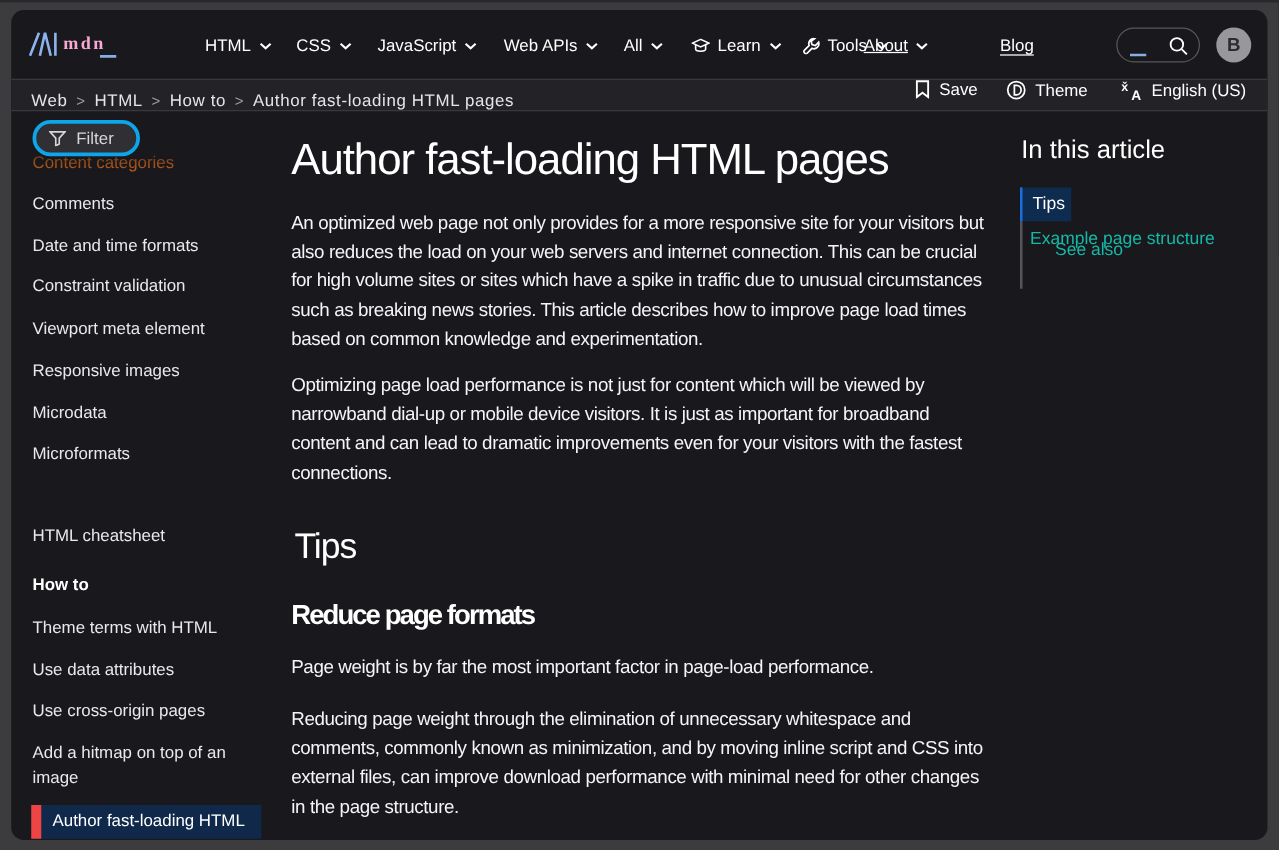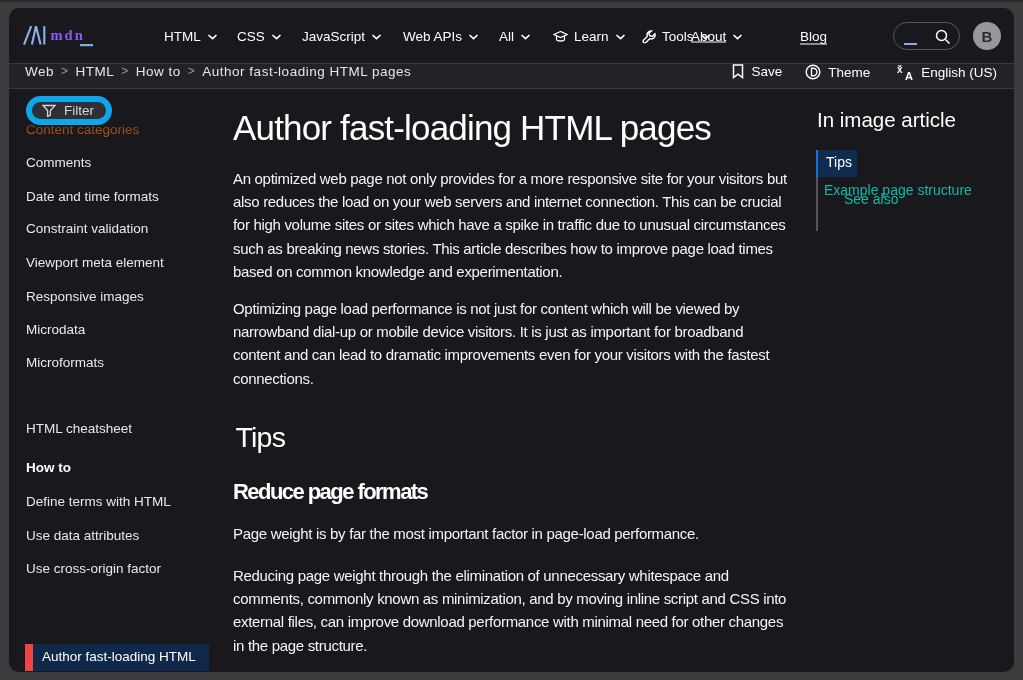--- a/index.html
+++ b/index.html
@@ -5,37 +5,37 @@
   * { margin:0; padding:0; box-sizing:border-box; }
   html,body { width:1023px; height:680px; overflow:hidden; }
   body { background:#3c3c3e; font-family:"Liberation Sans", sans-serif; position:relative; }
   body::before { content:""; position:absolute; left:0; top:0; right:0; height:2px; background:#29292b; }
   .win { position:absolute; left:9px; top:8px; width:1005px; height:664px; background:#19191d; border-radius:10px; overflow:hidden; }
 
   
   .topnav { position:absolute; left:0; top:0; width:100%; height:56px; }
   .logo { position:absolute; left:14px; top:16px; width:90px; height:30px; }
   .logo svg { position:absolute; left:0; top:0; }
-  .logo .mdn { position:absolute; left:27.5px; top:3.5px; font-family:"Liberation Serif", serif; font-weight:bold; font-size:14.5px; line-height:14.5px; color:#8b5cf6; letter-spacing:2px; }
+  .logo .mdn { position:absolute; left:27.5px; top:3.5px; font-family:"Liberation Serif", serif; font-weight:bold; font-size:14.5px; line-height:14.5px; color:#f9a8d4; letter-spacing:2px; }
   .navitem { position:absolute; top:28px; transform:translateY(-50%); display:flex; align-items:center; gap:6px; color:#fff; font-size:13.5px; font-weight:500; white-space:nowrap; }
   .navitem svg.chev { margin-top:1px; }
   .search { position:absolute; left:884px; top:14px; width:67px; height:28px; border:1px solid #56565c; border-radius:14px; }
   .search .cursor { position:absolute; left:10px; top:20px; width:13px; height:2px; background:#87aee4; }
   .search svg { position:absolute; right:8px; top:6px; }
   .avatar { position:absolute; left:964px; top:14px; width:28px; height:28px; border-radius:50%; background:#97979c; color:#2c2c30; font-weight:bold; font-size:15px; display:flex; align-items:center; justify-content:center; }
 
   
   .bar { position:absolute; left:0; top:55px; width:100%; height:26px; background:#232327; border-top:1px solid #38383e; border-bottom:1px solid #38383e; }
-  .crumbs { position:absolute; left:16px; top:0; height:24px; display:flex; align-items:flex-start; font-size:13.5px; letter-spacing:0.5px; color:#e6e5e9; white-space:nowrap; }
+  .crumbs { position:absolute; left:16px; top:0; height:24px; display:flex; align-items:flex-end; font-size:13.5px; letter-spacing:0.5px; color:#e6e5e9; white-space:nowrap; }
   .crumbs .sep { color:#9b9aa1; margin:0 7px; font-size:12px; }
   .actions { position:absolute; right:17px; top:0; height:24px; display:flex; align-items:flex-start; gap:29px; font-size:13.5px; color:#fff; }
   .actions .act { display:flex; align-items:center; gap:7px; }
 
   
-  .pill { position:absolute; left:17px; top:88px; width:86px; height:29px; background:#2f2f34; border:6px solid #0ea5e9; border-radius:15px; display:flex; align-items:center; padding-left:10px; gap:8px; color:#d6d5d9; font-size:13.5px; }
+  .pill { position:absolute; left:17px; top:88px; width:86px; height:29px; background:#2f2f34; border:3px solid #0ea5e9; border-radius:15px; display:flex; align-items:center; padding-left:10px; gap:8px; color:#d6d5d9; font-size:13.5px; }
   .si { position:absolute; left:17px; font-size:13.5px; line-height:19.5px; color:#e9e8ec; white-space:nowrap; }
   .si.faded { color:#f97316; -webkit-mask-image:linear-gradient(to bottom, rgba(0,0,0,0.25), rgba(0,0,0,0.85)); }
   .si.head { font-weight:bold; color:#fff; }
   .active-item { position:absolute; left:16px; top:635.5px; width:184px; height:27px; background:#10294b; border-left:8px solid #ef4444; }
   .active-item span { position:absolute; left:9px; top:3.5px; font-size:13.5px; line-height:19.5px; color:#fff; }
 
   
   .content { position:absolute; left:224px; top:0; width:566px; }
   .content h1 { position:absolute; left:0; top:100px; font-size:35px; font-weight:400; color:#fff; letter-spacing:-0.82px; white-space:nowrap; }
   .content p { position:absolute; left:0; font-size:15px; line-height:23.33px; color:#f5f4f7; letter-spacing:-0.31px; white-space:nowrap; }
@@ -137,37 +137,38 @@
   </div>
   <div class="si" style="top:144.5px;">Comments</div>
   <div class="si" style="top:178.5px;">Date and time formats</div>
   <div class="si" style="top:211px;">Constraint validation</div>
   <div class="si" style="top:245.2px;">Viewport meta element</div>
   <div class="si" style="top:278.7px;">Responsive images</div>
   <div class="si" style="top:312.2px;">Microdata</div>
   <div class="si" style="top:345.2px;">Microformats</div>
   <div class="si" style="top:411.2px;">HTML cheatsheet</div>
   <div class="si head" style="top:449.5px;">How to</div>
-  <div class="si" style="top:483.9px;">Define terms with HTML</div>
+  <div class="si" style="top:483.9px;">Theme terms with HTML</div>
   <div class="si" style="top:517.5px;">Use data attributes</div>
-  <div class="si" style="top:550.5px;">Use cross-origin factor</div>
+  <div class="si" style="top:550.5px;">Use cross-origin pages</div>
+  <div class="si" style="top:584.2px;">Add a hitmap on top of an<br>image</div>
   <div class="active-item">
       <span>Author fast-loading HTML</span>
     </div>
 
   <div class="content">
     <h1>Author fast-loading HTML pages</h1>
     <p style="top:158.6px;">An optimized web page not only provides for a more responsive site for your visitors but<br>also reduces the load on your web servers and internet connection. This can be crucial<br>for high volume sites or sites which have a spike in traffic due to unusual circumstances<br>such as breaking news stories. This article describes how to improve page load times<br>based on common knowledge and experimentation.</p>
     <p style="top:288.6px;">Optimizing page load performance is not just for content which will be viewed by<br>narrowband dial-up or mobile device visitors. It is just as important for broadband<br>content and can lead to dramatic improvements even for your visitors with the fastest<br>connections.</p>
     <h2>Tips</h2>
     <h3>Reduce page formats</h3>
     <p style="top:513.5px;">Page weight is by far the most important factor in page-load performance.</p>
     <p style="top:555.6px;">Reducing page weight through the elimination of unnecessary whitespace and<br>comments, commonly known as minimization, and by moving inline script and CSS into<br>external files, can improve download performance with minimal need for other changes<br>in the page structure.</p>
   </div>
 
-  <div class="toc-h">In image article</div>
+  <div class="toc-h">In this article</div>
   <div class="toc-line"></div>
   <div class="toc-active">
       <span>Tips</span>
     </div>
   <div class="toc-item" style="top:172px;">Example page structure</div>
   <div class="toc-item" style="top:181px;margin-left:20px;">See also</div>
 </div>
 
 </body></html>

